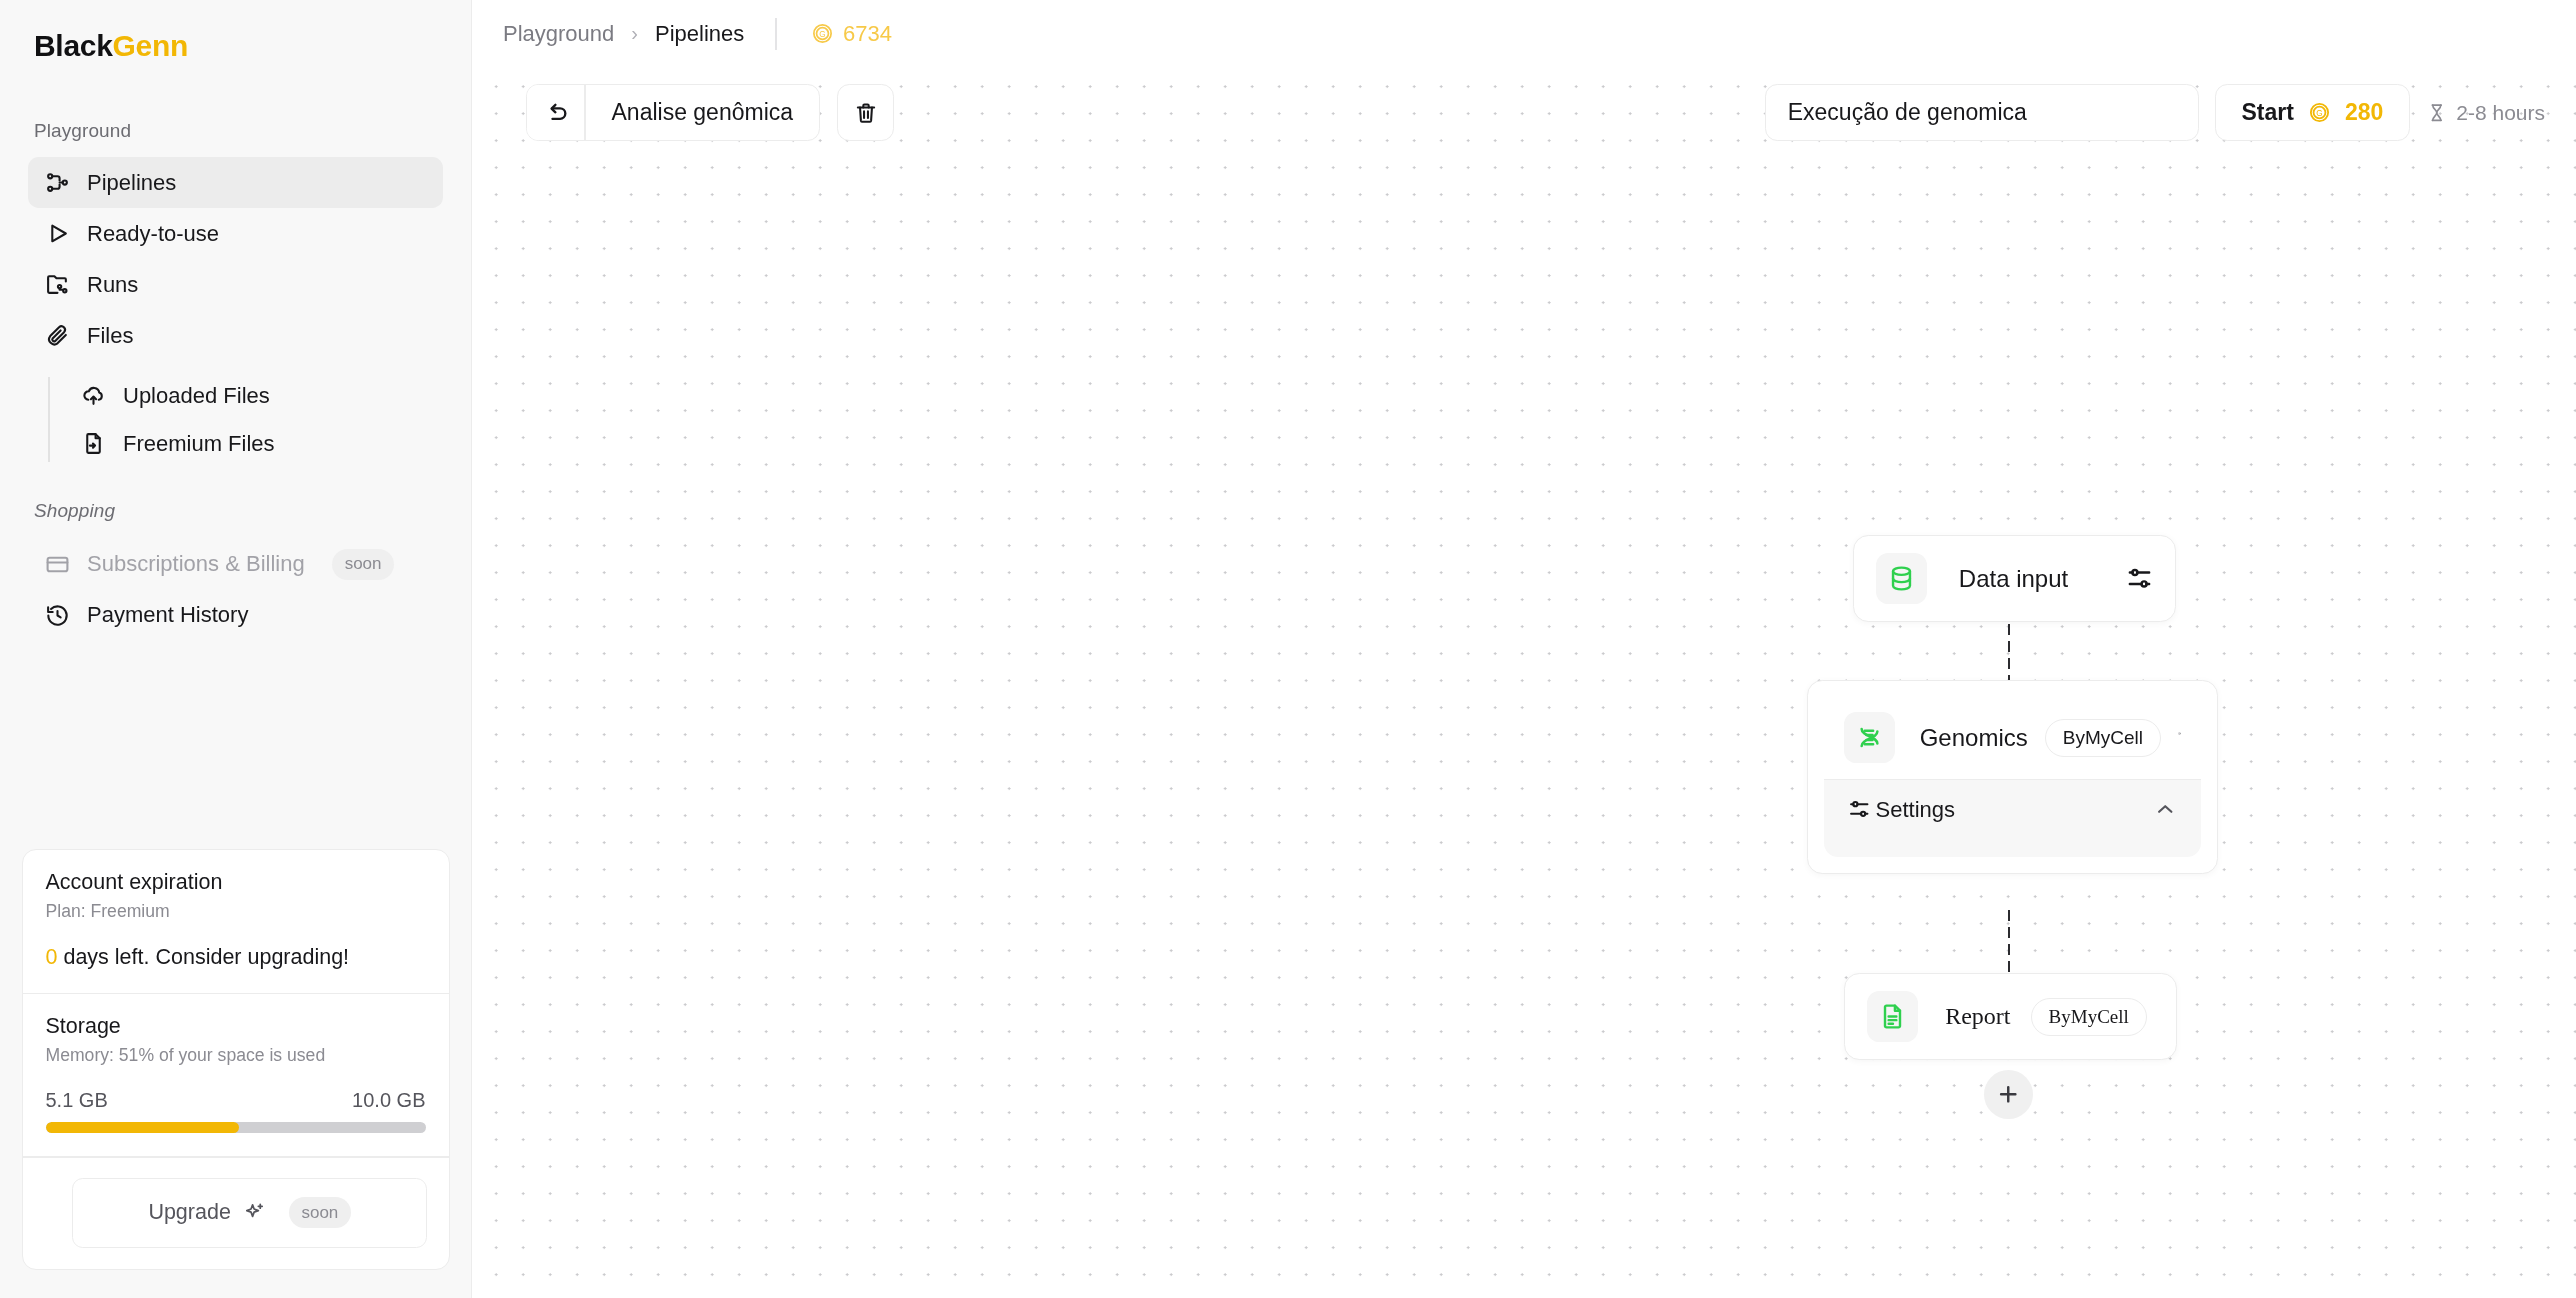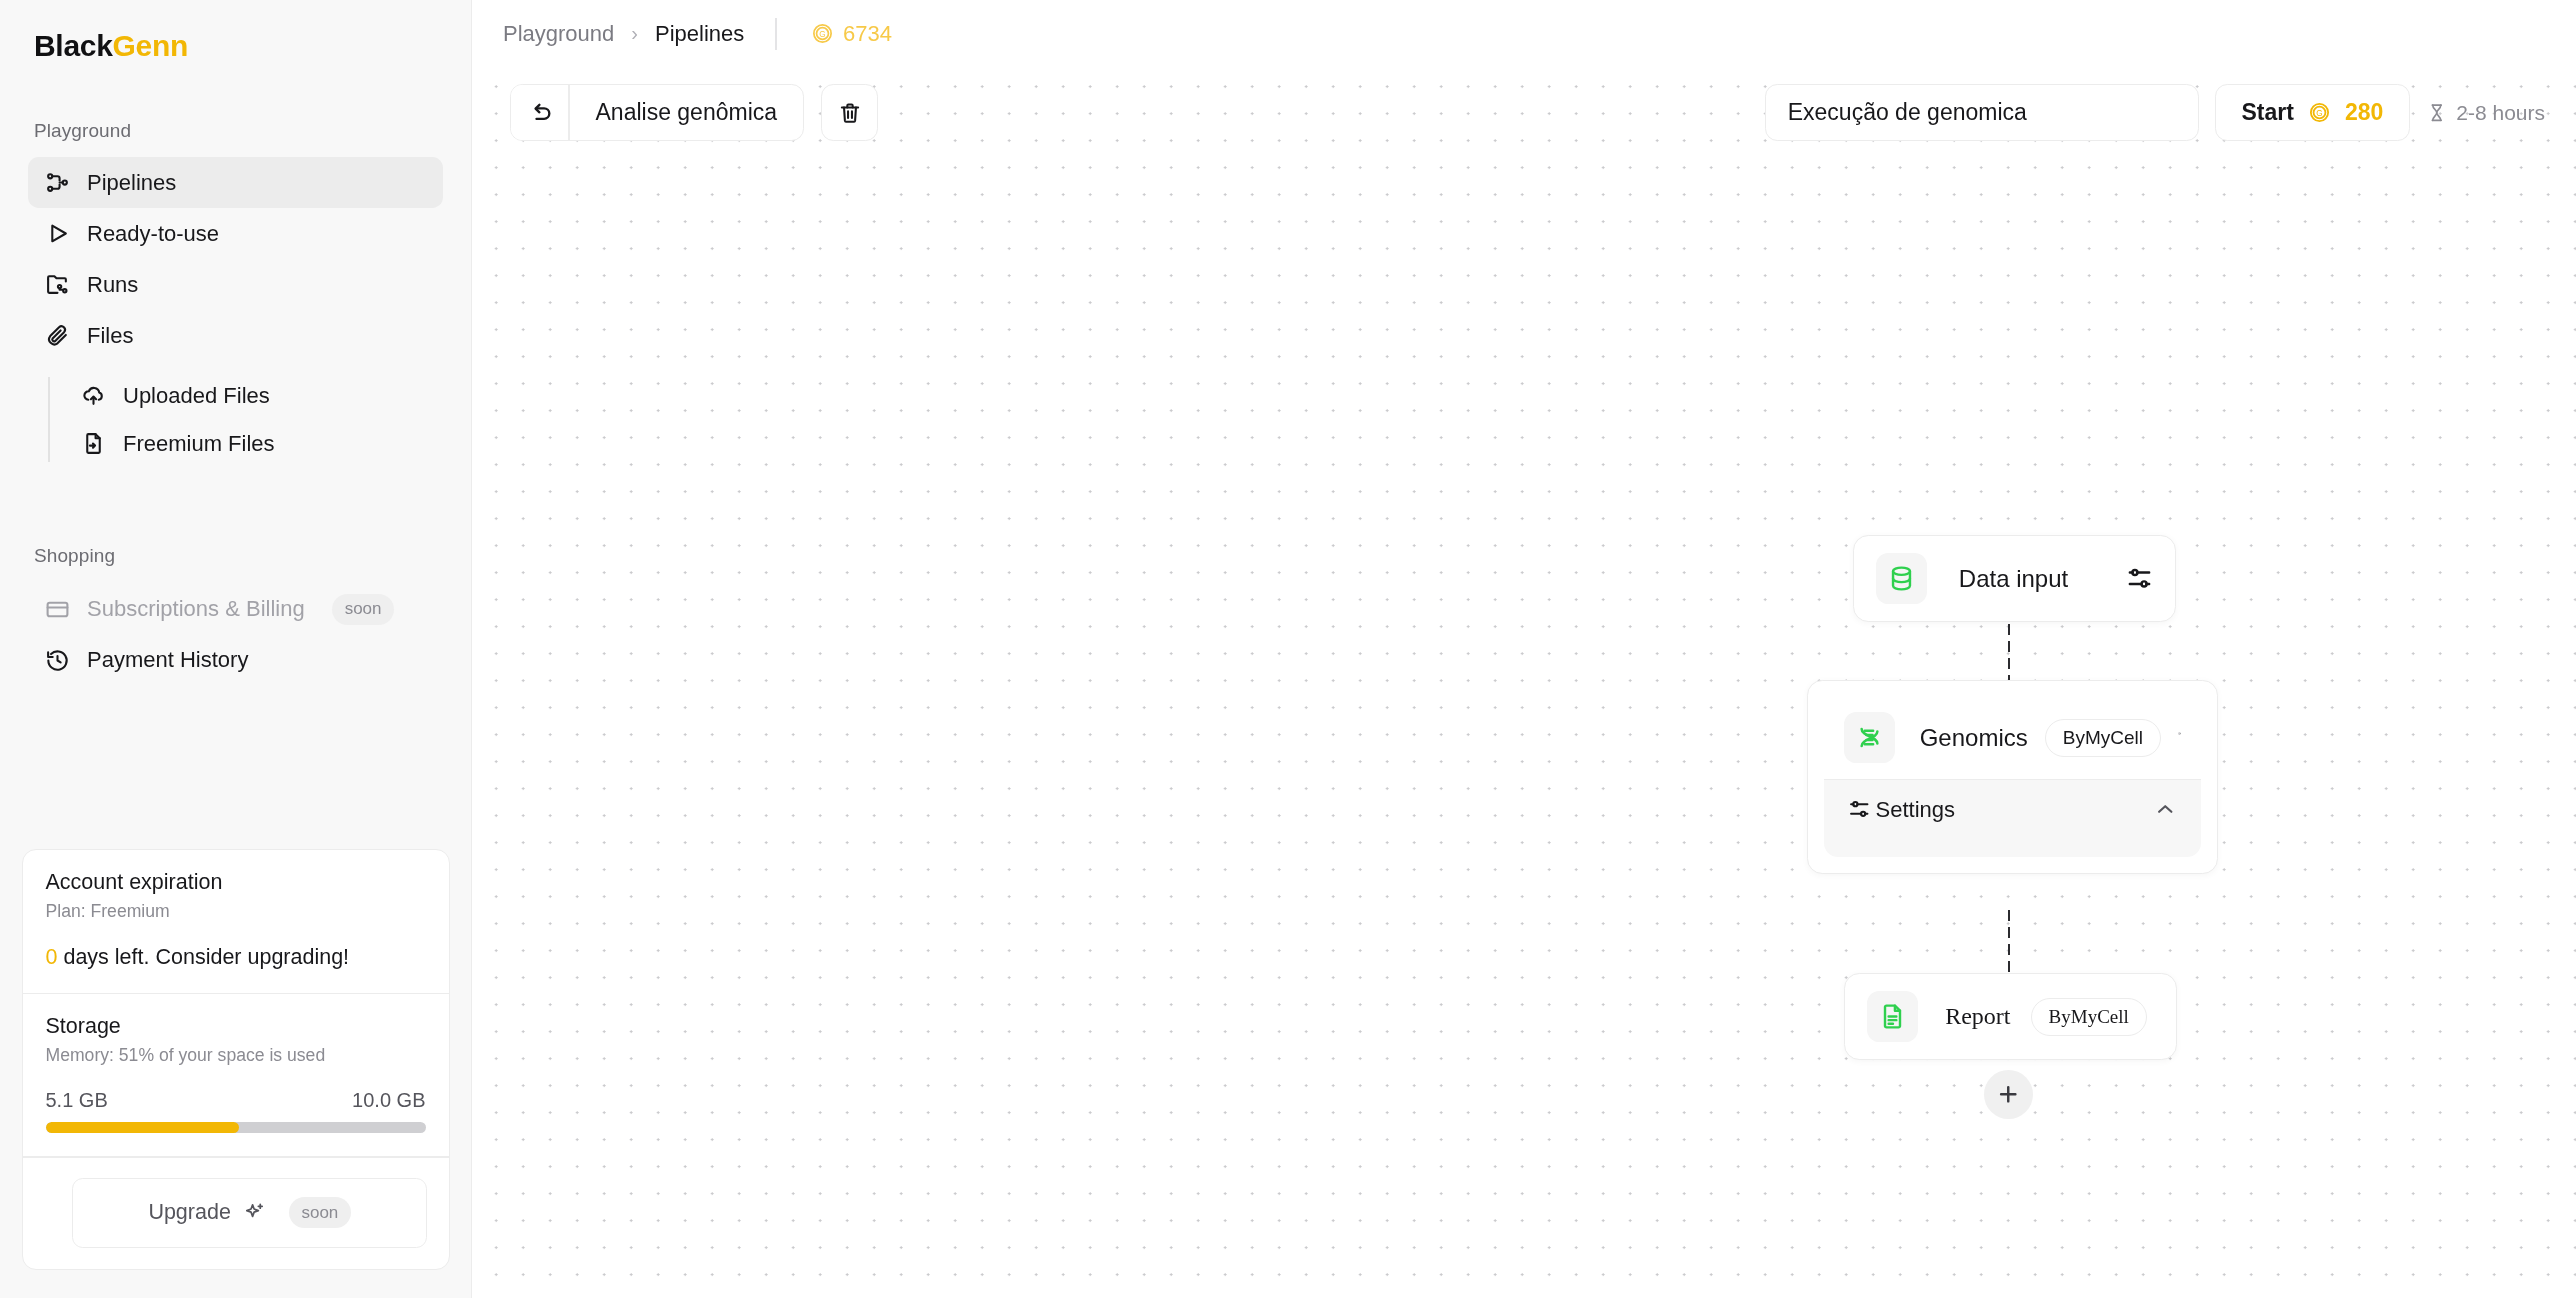--- a/index.html
+++ b/index.html
@@ -22,21 +22,21 @@
     flex: 0 0 472px;
   }
   .brand { padding: 29px 0 0 34px; font-size: 30px; font-weight: 700; letter-spacing: -0.3px; }
   .brand .b1 { color: #111113; }
   .brand .b2 { color: #f2b705; }
 
   .nav-section-label {
     font-size: 19px; color: #6c6c72; padding: 0 0 0 34px;
     margin-top: 57px; margin-bottom: 15.3px; letter-spacing: 0.1px;
   }
-  .nav-section-label.shopping { margin-top: 77px; margin-bottom: 17px; }
+  .nav-section-label.shopping { margin-top: 32px; margin-bottom: 17px; font-style: italic; }
 
   .nav-item {
     display: flex; align-items: center; gap: 17px;
     height: 51px; margin: 0 28px; padding: 0 17px;
     border-radius: 10.7px; font-size: 22px; color: #18181b;
     cursor: pointer;
   }
   .nav-item.active { background: #ececec; }
   .nav-item.muted { color: #a2a2a8; }
   .nav-item .ico { width: 25px; height: 25px; flex: 0 0 25px; display: flex; align-items: center; justify-content: center; }
@@ -93,21 +93,21 @@
   
   .canvas {
     position: relative; flex: 1 1 auto;
     background-color: #ffffff;
     background-image: radial-gradient(#c9c9cc 1.2px, transparent 1.2px);
     background-size: 27px 27px;
     background-position: 10.7px 6.1px;
     overflow: hidden;
   }
 
-  .tool-left { position: absolute; left: 38px; top: 17px; display: flex; align-items: flex-end; gap: 17px; }
+  .tool-left { position: absolute; left: 54px; top: 17px; display: flex; align-items: flex-end; gap: 17px; }
   .pill-group {
     display: flex; align-items: center; height: 57px;
     background: #fff; border: 1.5px solid #ececec; border-radius: 12.3px; overflow: hidden;
   }
   .icon-btn { width: 57px; height: 100%; display: flex; align-items: center; justify-content: center; cursor: pointer; background: #fff; }
   .vdiv { width: 1.5px; height: 100%; background: #ececec; }
   .pipeline-name { padding: 0 26px; font-size: 23px; color: #18181b; display: flex; align-items: center; height: 100%; }
   .square-btn {
     width: 57px; height: 57px; background: #fff; border: 1.5px solid #ececec;
     border-radius: 12.3px; display: flex; align-items: center; justify-content: center; cursor: pointer;

